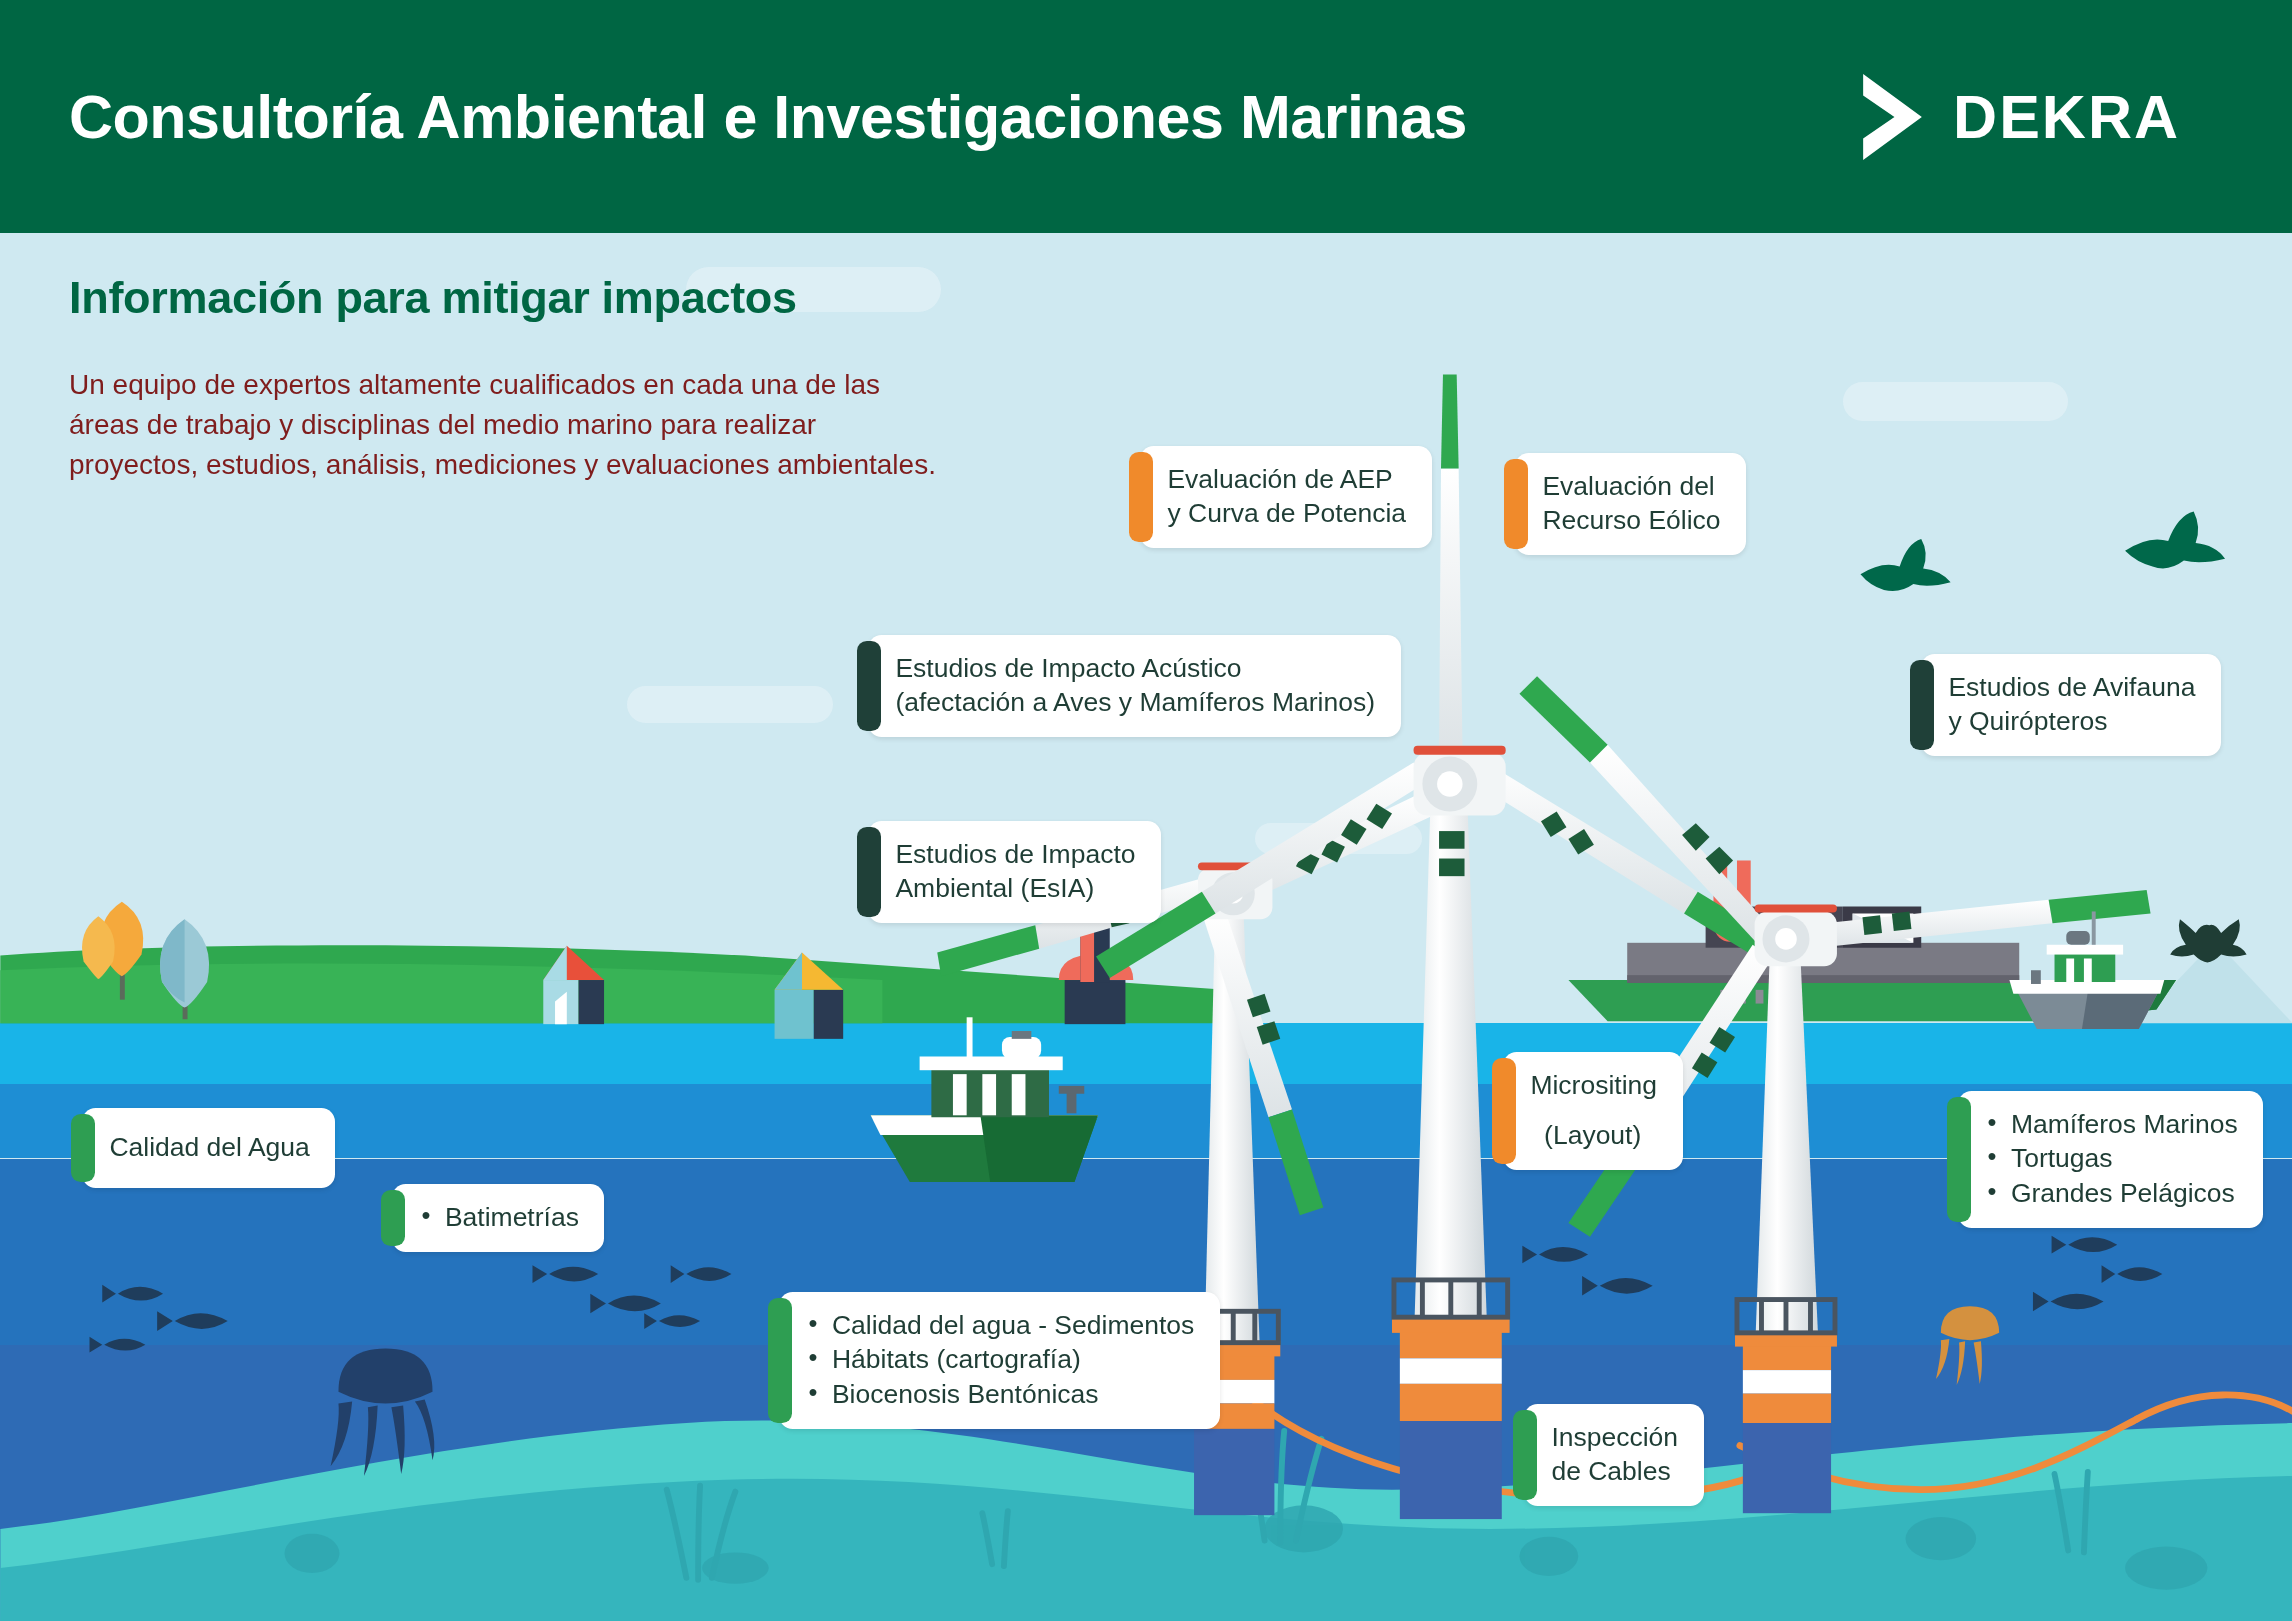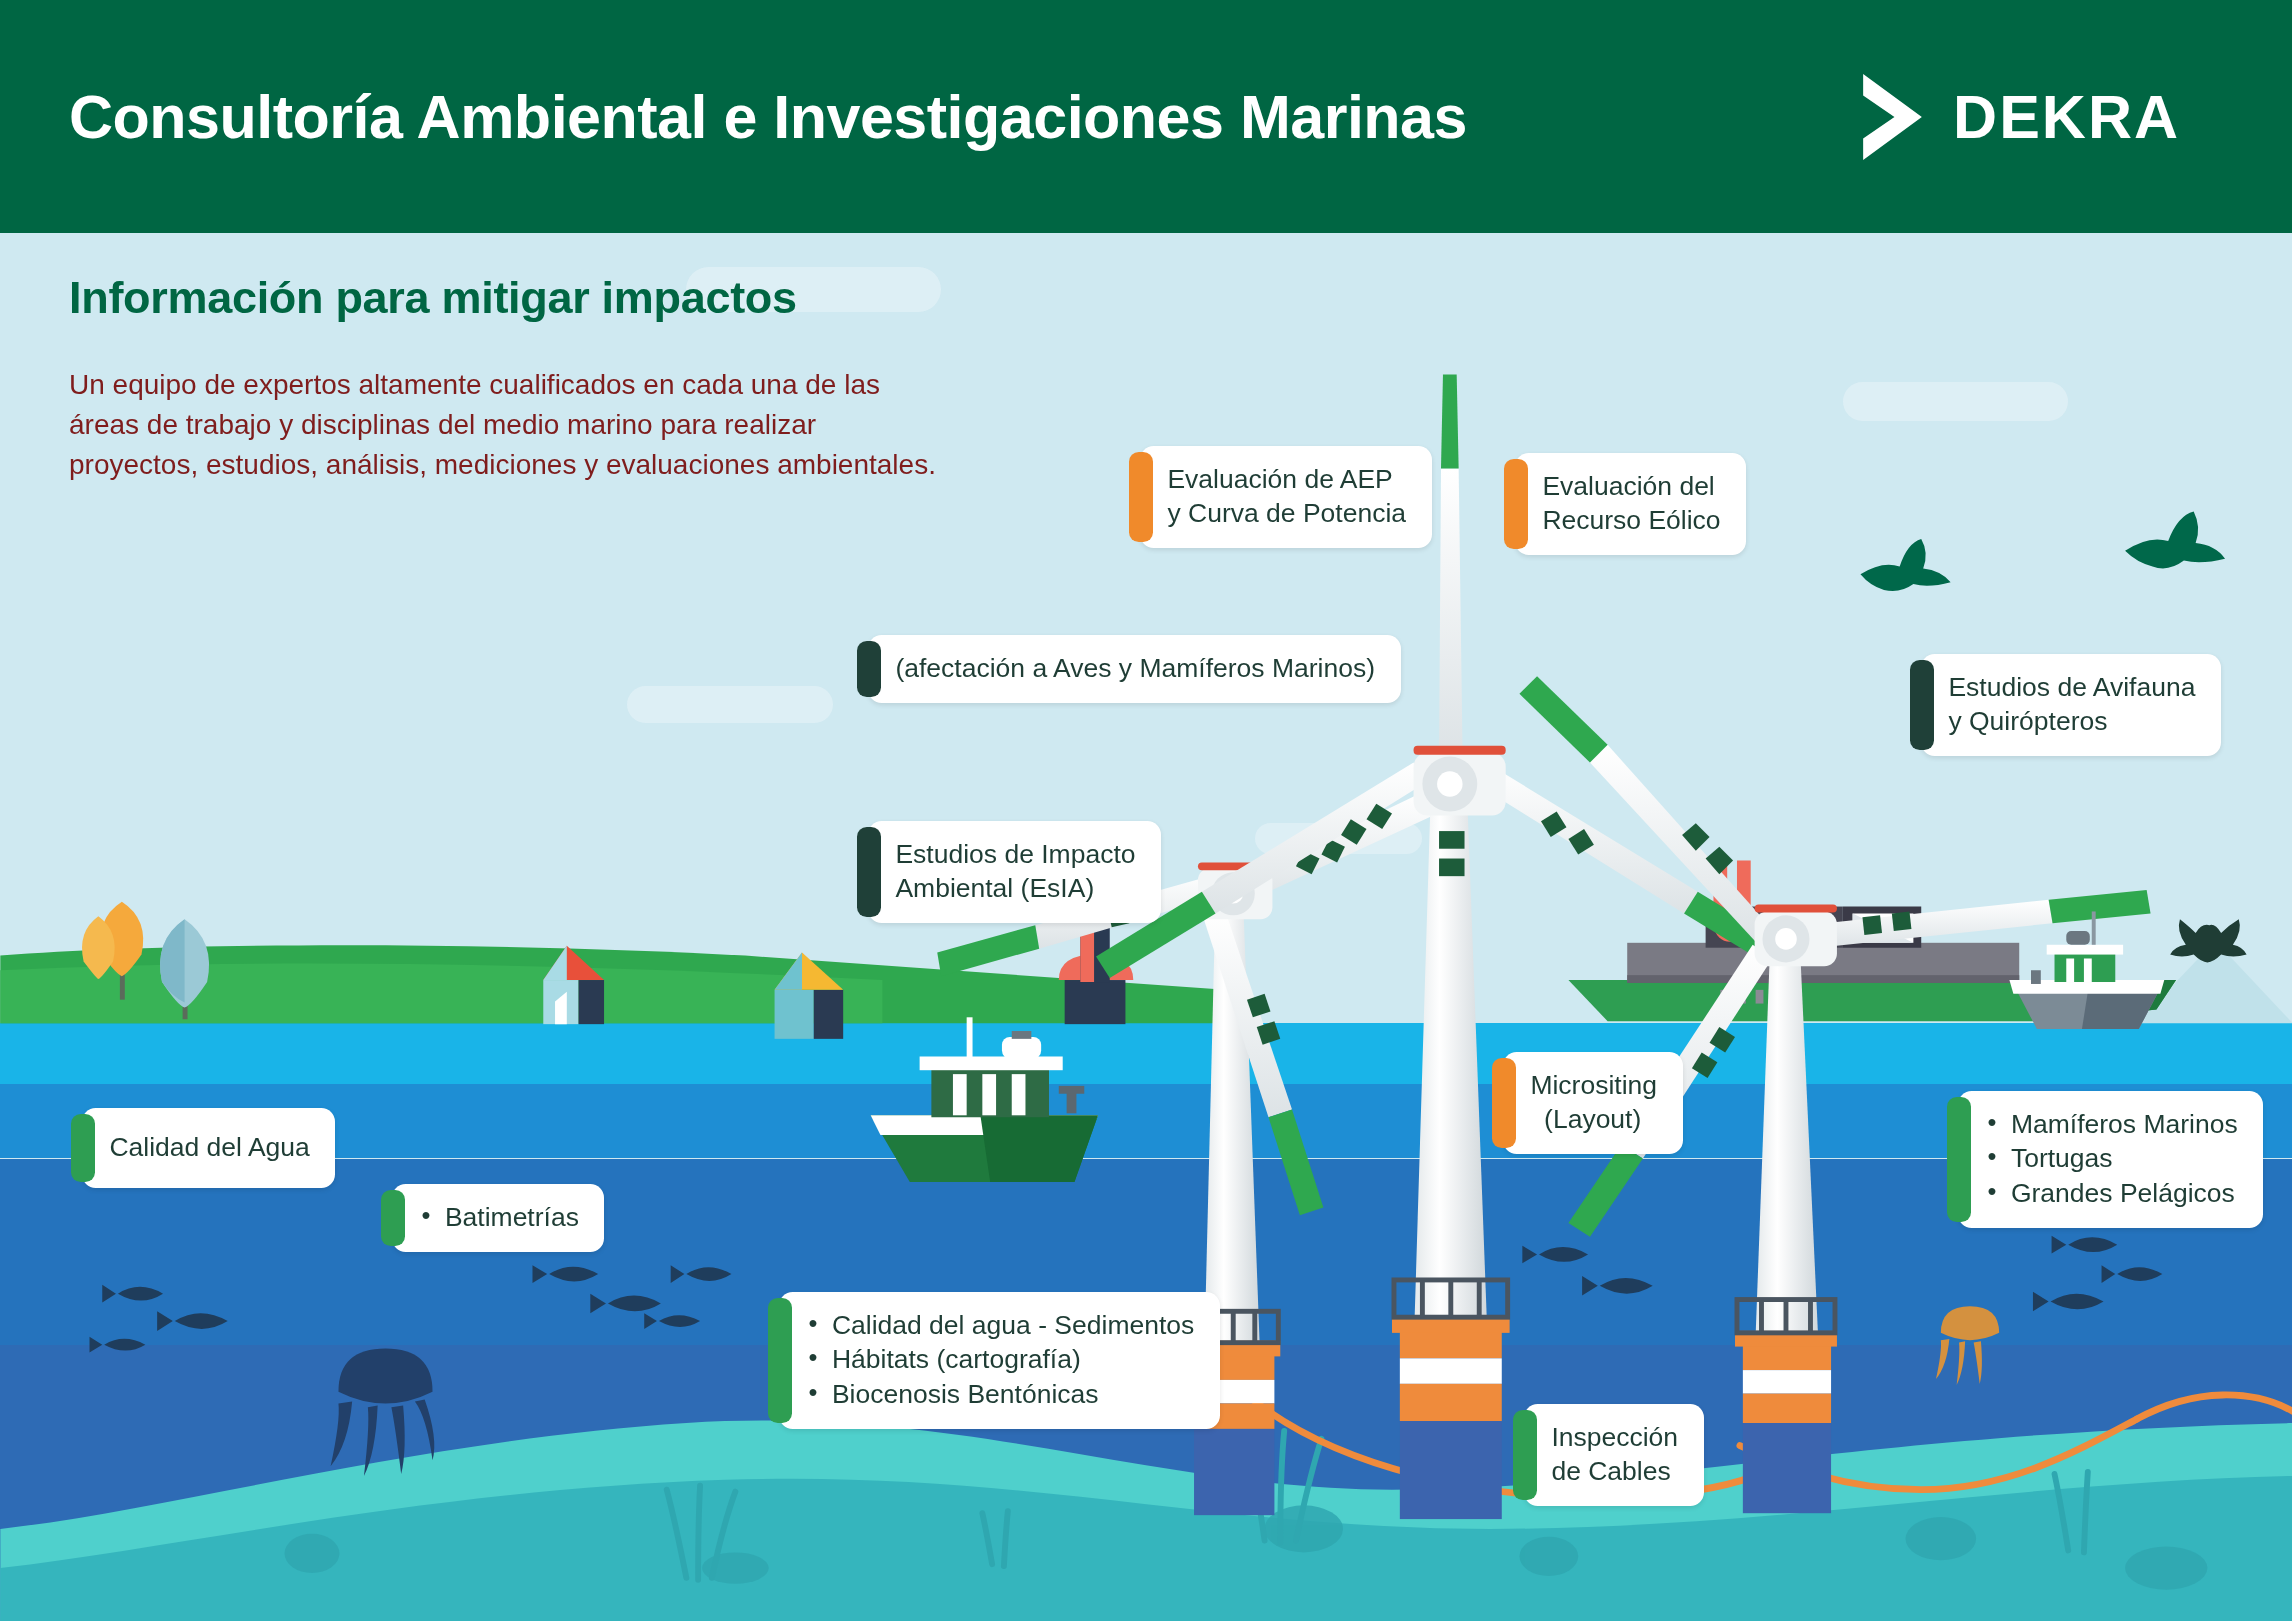--- a/index.html
+++ b/index.html
@@ -472,20 +472,21 @@
     <span class="ln">Evaluación de AEP</span>
     <span class="ln">y Curva de Potencia</span>
   </div>
 
   <div class="callout acc-orange" style="left:1515px;top:453px;">
     <span class="ln">Evaluación del</span>
     <span class="ln">Recurso Eólico</span>
   </div>
 
   <div class="callout acc-dark" style="left:868px;top:635px;">
+    <span class="ln">Estudios de Impacto Acústico</span>
     <span class="ln">(afectación a Aves y Mamíferos Marinos)</span>
   </div>
 
   <div class="callout acc-dark" style="left:1921px;top:654px;">
     <span class="ln">Estudios de Avifauna</span>
     <span class="ln">y Quirópteros</span>
   </div>
 
   <div class="callout acc-dark" style="left:868px;top:821px;">
     <span class="ln">Estudios de Impacto</span>
@@ -505,21 +506,21 @@
   <div class="callout acc-green" style="left:779px;top:1292px;">
     <ul>
       <li>Calidad del agua - Sedimentos</li>
       <li>Hábitats (cartografía)</li>
       <li>Biocenosis Bentónicas</li>
     </ul>
   </div>
 
   <div class="callout acc-orange" style="left:1503px;top:1052px;">
     <span class="ln">Micrositing</span>
-    <span class="ln" style="padding-left:13.7px;">(Layout)</span>
+    <span class="ln" style="padding-left:13.7px;margin-top:16px;">(Layout)</span>
   </div>
 
   <div class="callout acc-green" style="left:1958px;top:1091px;">
     <ul>
       <li>Mamíferos Marinos</li>
       <li>Tortugas</li>
       <li>Grandes Pelágicos</li>
     </ul>
   </div>
 

